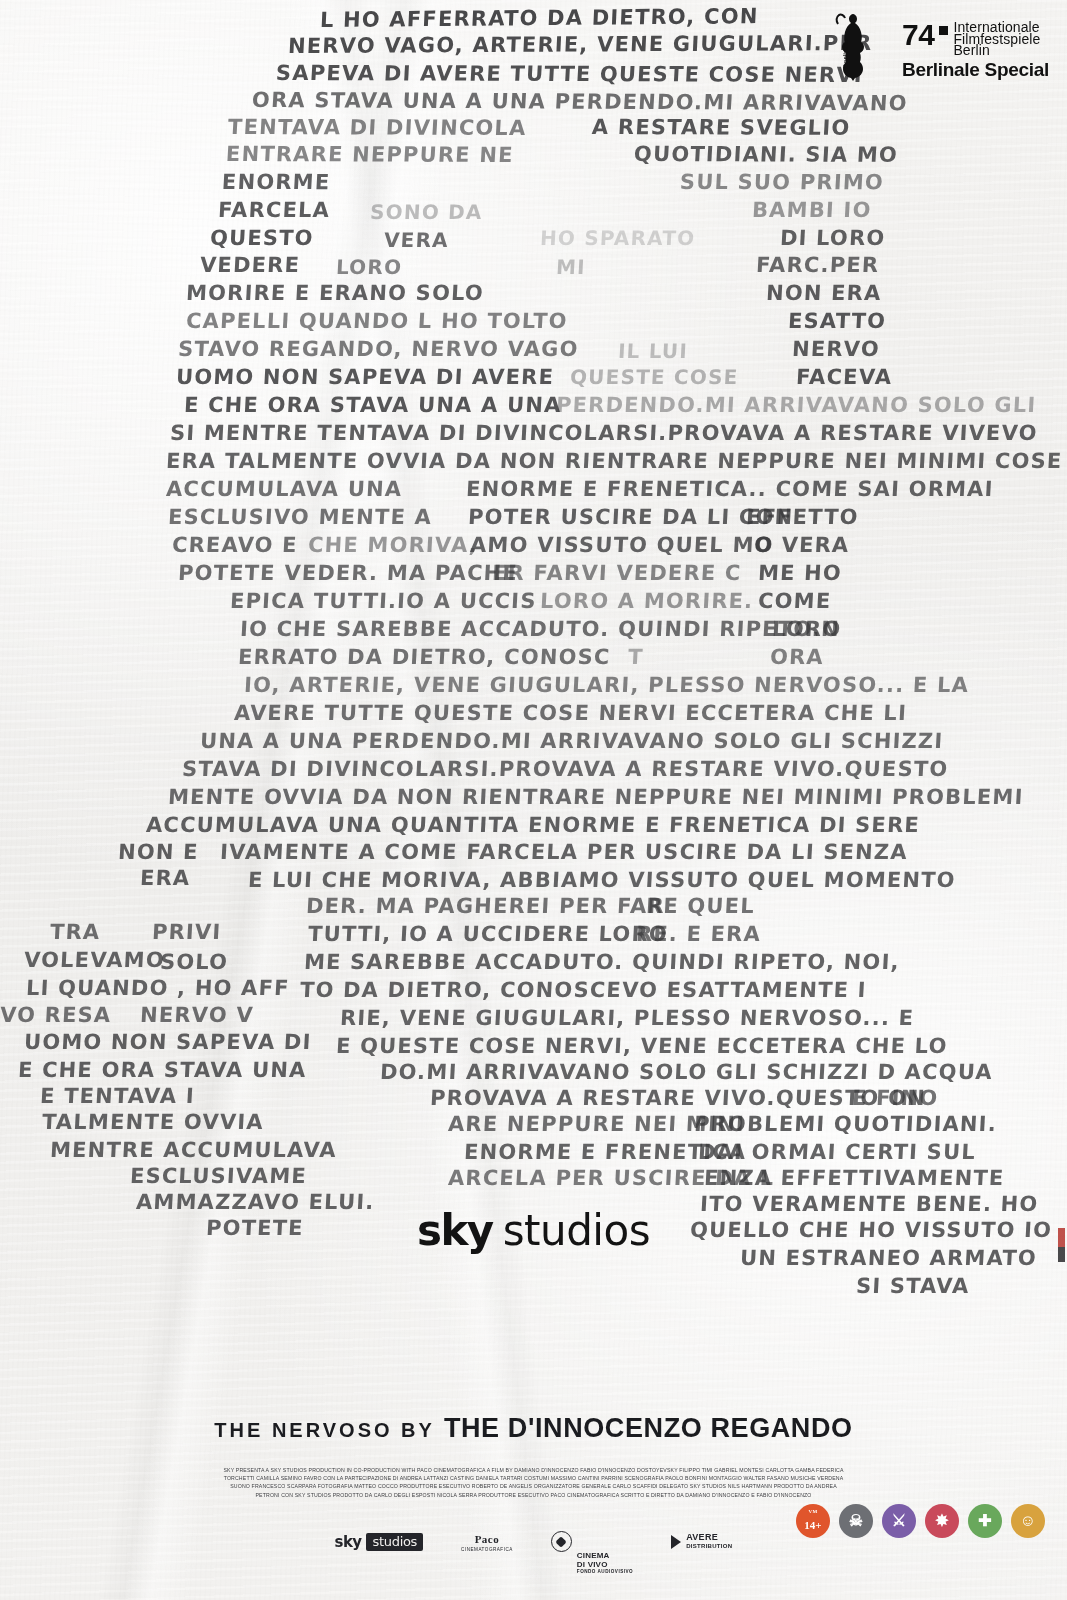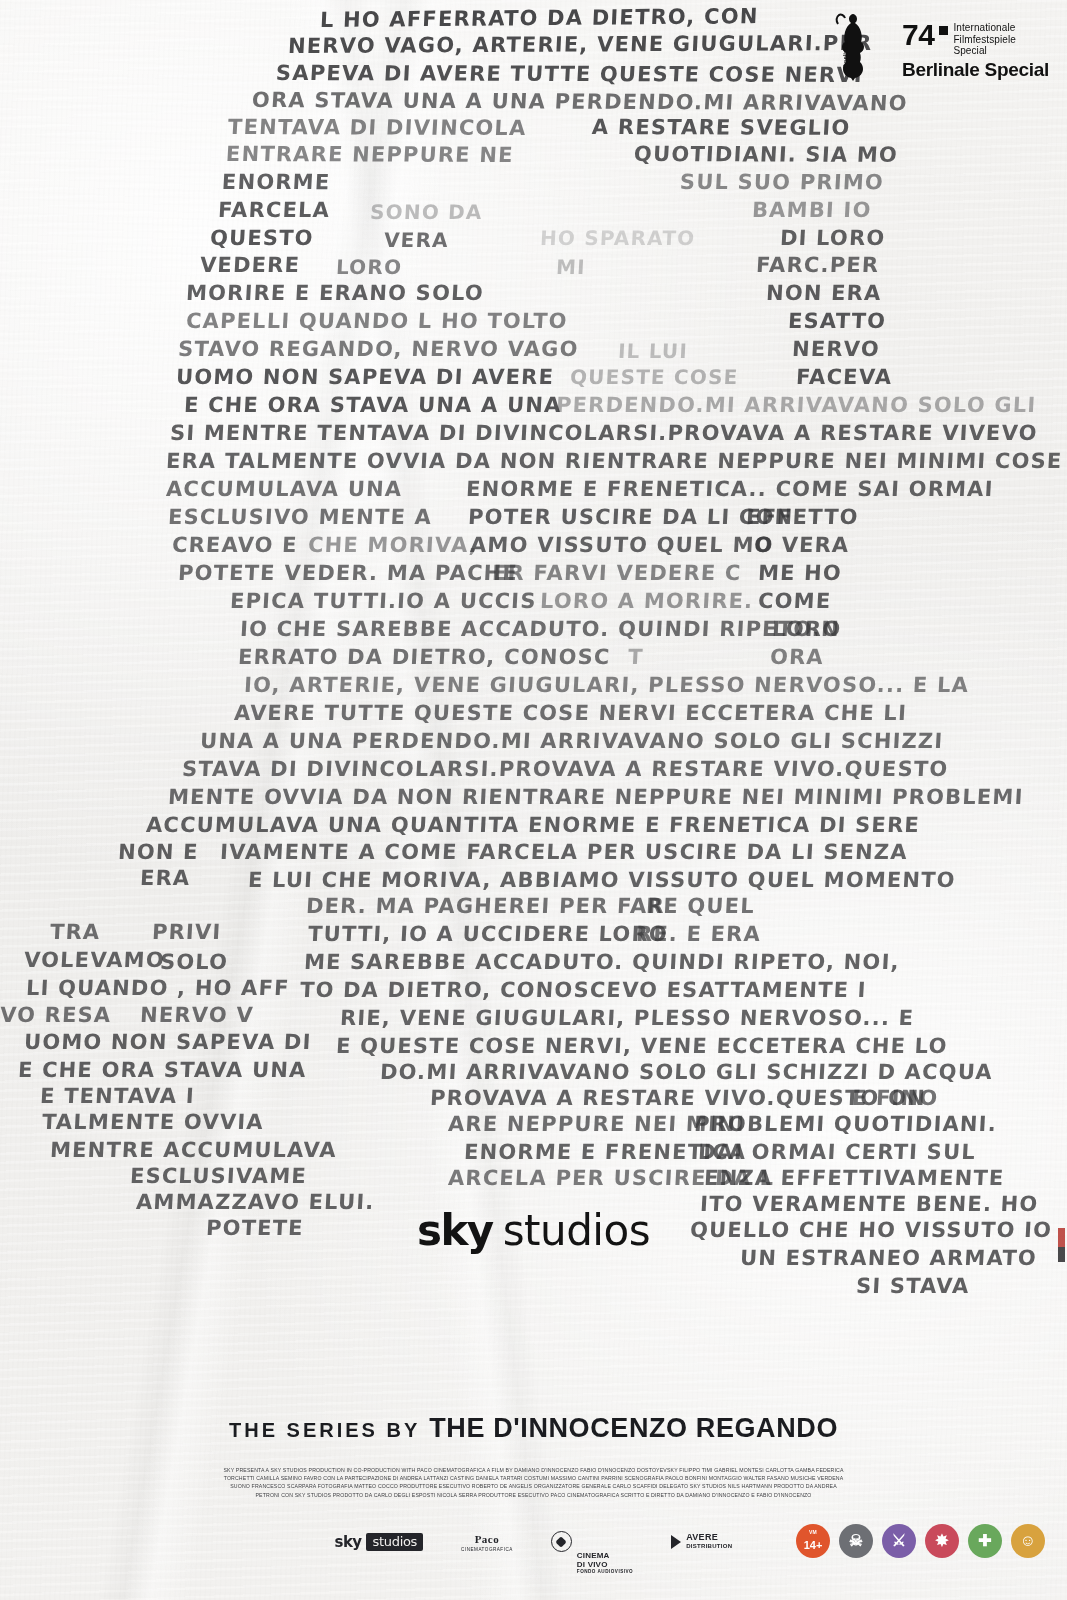--- a/index.html
+++ b/index.html
@@ -92,21 +92,21 @@
     letter-spacing: -0.5px;
   }
   .ber-sq {
     width: 9px;
     height: 9px;
     background: #111;
     margin-top: 4px;
   }
   .ber-small {
     font-family: "Liberation Sans", sans-serif;
-    font-size: 10px;
+    font-size: 14px;
     line-height: 11.5px;
     font-weight: 400;
     letter-spacing: 0.1px;
   }
   .ber-special {
     font-family: "Liberation Sans", sans-serif;
     font-weight: 700;
     font-size: 19px;
     line-height: 22px;
     letter-spacing: -0.3px;
@@ -280,25 +280,24 @@
     gap: 9px;
   }
   .rate {
     width: 34px;
     height: 34px;
     border-radius: 50%;
     display: flex;
     align-items: center;
     justify-content: center;
     color: #fff;
-    font-family: Liberation Sans, sans-serif;
+    font-family: Liberation Serif, serif;
     font-weight: 700;
     font-size: 11px;
     position: relative;
-    margin-top: 20px;
   }
   .rate small {
     font-size: 5px;
     position: absolute;
     top: 5px;
     letter-spacing: 0.3px;
     font-weight: 700;
   }
   .rate .glyph { font-size: 16px; line-height: 16px; }
 
@@ -435,34 +434,34 @@
         <text x="3" y="64" font-family="Liberation Sans, sans-serif" font-size="8" fill="#111" transform="rotate(-90 12 50)">Berlinale</text>
       </svg>
     </div>
     <div class="berlinale-texts">
       <div class="ber-row1">
         <div class="ber-74">74</div>
         <div class="ber-sq"></div>
         <div class="ber-small">
           <div>Internationale</div>
           <div>Filmfestspiele</div>
-          <div>Special</div>
+          <div>Berlin</div>
         </div>
       </div>
       <div class="ber-special">Berlinale Special</div>
     </div>
   </div>
 
   <div class="sky-original">
     <span class="sky-word">sky</span><span class="original-word">studios</span>
   </div>
 
 
   <div class="subtitle">
-    <span class="sub-small">THE SERIES BY</span><span class="sub-big">THE D'INNOCENZO REGANDO</span>
+    <span class="sub-small">THE NERVOSO BY</span><span class="sub-big">THE D'INNOCENZO REGANDO</span>
   </div>
 
   <div class="billing">SKY PRESENTA A SKY STUDIOS PRODUCTION IN CO-PRODUCTION WITH PACO CINEMATOGRAFICA A FILM BY DAMIANO D'INNOCENZO FABIO D'INNOCENZO DOSTOYEVSKY FILIPPO TIMI GABRIEL MONTESI CARLOTTA GAMBA FEDERICA TORCHETTI CAMILLA SEMINO FAVRO CON LA PARTECIPAZIONE DI ANDREA LATTANZI CASTING DANIELA TARTARI COSTUMI MASSIMO CANTINI PARRINI SCENOGRAFIA PAOLO BONFINI MONTAGGIO WALTER FASANO MUSICHE VERDENA SUONO FRANCESCO SCARPARA FOTOGRAFIA MATTEO COCCO PRODUTTORE ESECUTIVO ROBERTO DE ANGELIS ORGANIZZATORE GENERALE CARLO SCAFFIDI DELEGATO SKY STUDIOS NILS HARTMANN PRODOTTO DA ANDREA PETRONI CON SKY STUDIOS PRODOTTO DA CARLO DEGLI ESPOSTI NICOLA SERRA PRODUTTORE ESECUTIVO PACO CINEMATOGRAFICA SCRITTO E DIRETTO DA DAMIANO D'INNOCENZO E FABIO D'INNOCENZO</div>
 
   <div class="logos">
     <div class="logo-item">
       <span class="logo-sky">sky</span>
       <span class="logo-studios">studios</span>
     </div>
     <div class="logo-stack">

